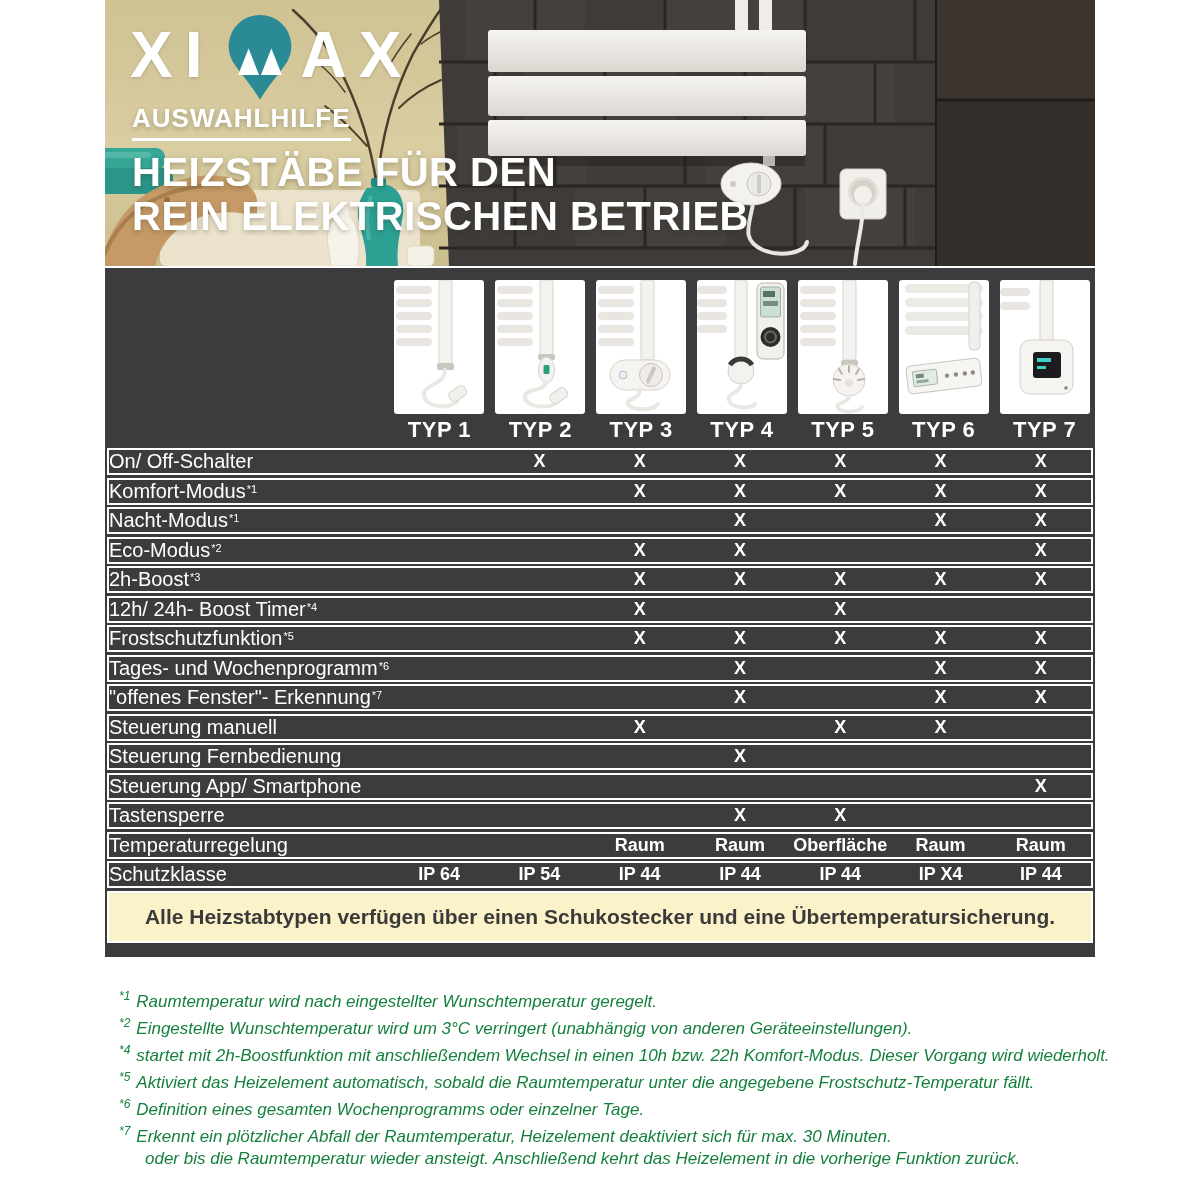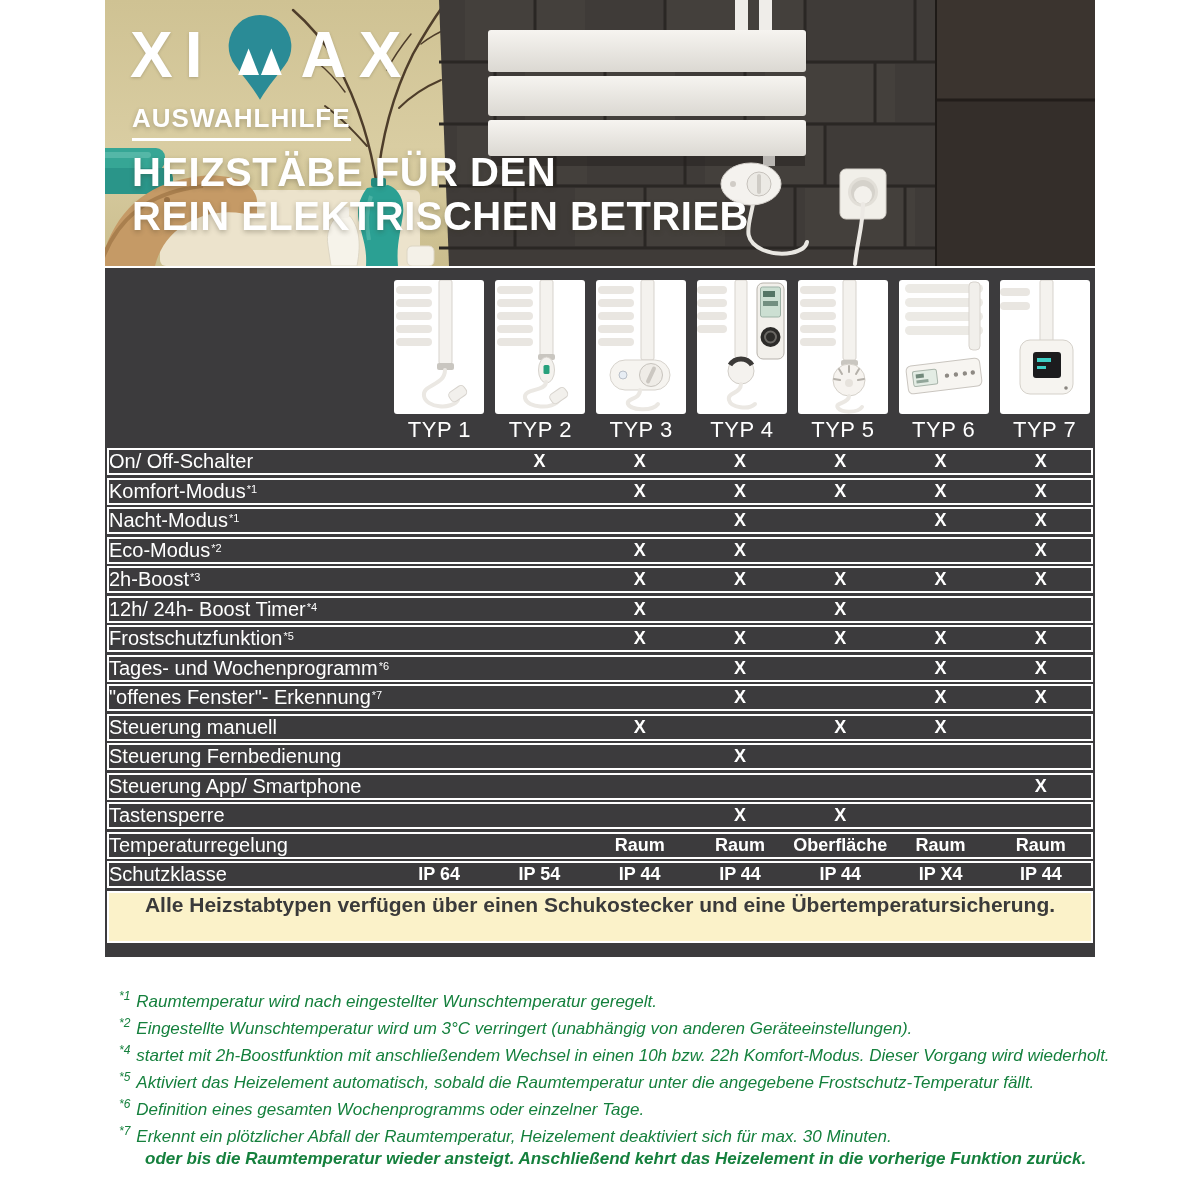--- a/index.html
+++ b/index.html
@@ -18,39 +18,39 @@
              text-shadow:0 2px 5px rgba(50,45,30,.30);}
   .eyebrow{display:inline-block;font-size:26px;font-weight:bold;letter-spacing:1px;
            border-bottom:3px solid #fff;padding-bottom:4px;}
   .hero-title{margin-top:9px;font-size:40px;font-weight:bold;letter-spacing:.5px;line-height:44px;}
 
   
   .panel{width:990px;margin-top:2px;background:#3c3b3d;padding:12px 0 14px 0;}
   .prow{display:grid;grid-template-columns:284px repeat(7,1fr);}
   .pcol{display:flex;flex-direction:column;align-items:center;}
   .tile{width:90px;height:134px;background:#fff;border-radius:3px;overflow:hidden;}
-  .typlabel{margin-top:2px;height:28px;line-height:28px;color:#fff;font-weight:normal;
+  .typlabel{margin-top:2px;height:28px;line-height:28px;color:#fff;font-weight:bold;
             font-size:22px;letter-spacing:.5px;}
   .rows{margin-top:4px;}
   .trow{display:grid;grid-template-columns:280px repeat(7,1fr);
         border:2px solid #fff;height:27px;box-sizing:border-box;margin:0 2px 2.5px 2px;}
   .rlabel{display:flex;align-items:flex-end;padding-left:0;color:#fff;font-size:20px;
           line-height:23px;white-space:nowrap;}
   .rlabel sup{font-size:11px;margin-left:1px;transform:translateY(-2px);}
   .rcell{display:flex;align-items:center;justify-content:center;color:#fff;
          font-weight:bold;font-size:18px;line-height:23px;}
   .banner{margin:2px 2px 0 2px;border:2px solid #fff;height:52px;box-sizing:border-box;
-          background:#fbf2c9;display:flex;justify-content:center;
+          background:#fbf2c9;display:flex;align-items:center;justify-content:center;
           color:#3a3a3a;font-weight:bold;font-size:21px;}
 
   
   .footnotes{margin:26px 0 0 14px;color:#15803d;font-style:italic;font-size:17px;}
   .fnote{height:27px;line-height:27px;white-space:nowrap;}
   .fnote sup{font-size:12px;font-style:italic;margin-right:6px;}
-  .fnote.cont{padding-left:26px;font-weight:bold;}
+  .fnote.cont{padding-left:26px;}
 </style>
 </head>
 <body>
 
 <div class="page">
   <div class="content">
 
     <div class="hero">
       <svg class="scene" width="990" height="266" viewBox="0 0 990 266">
         <defs>

